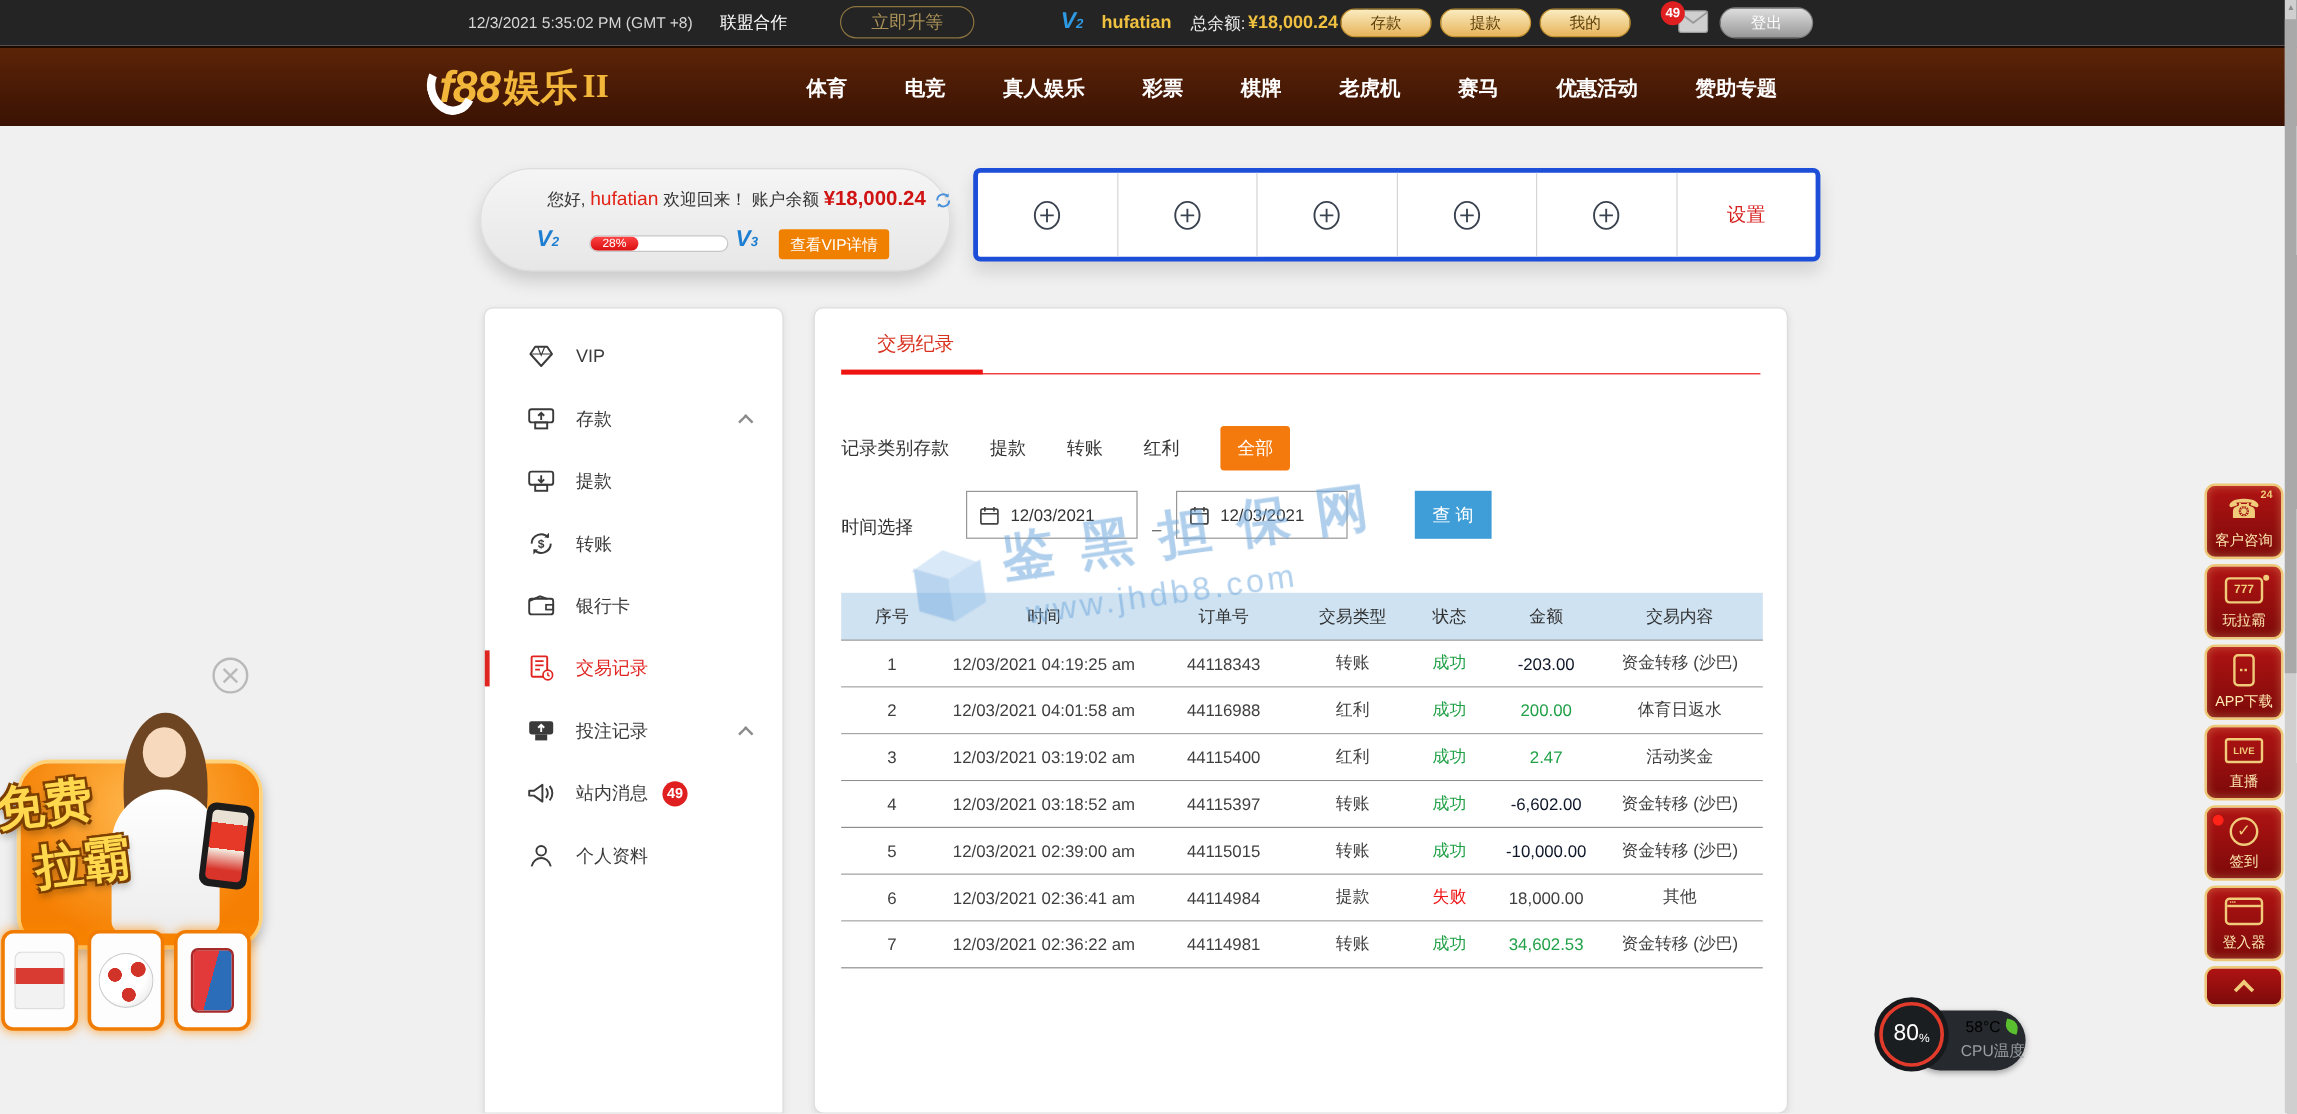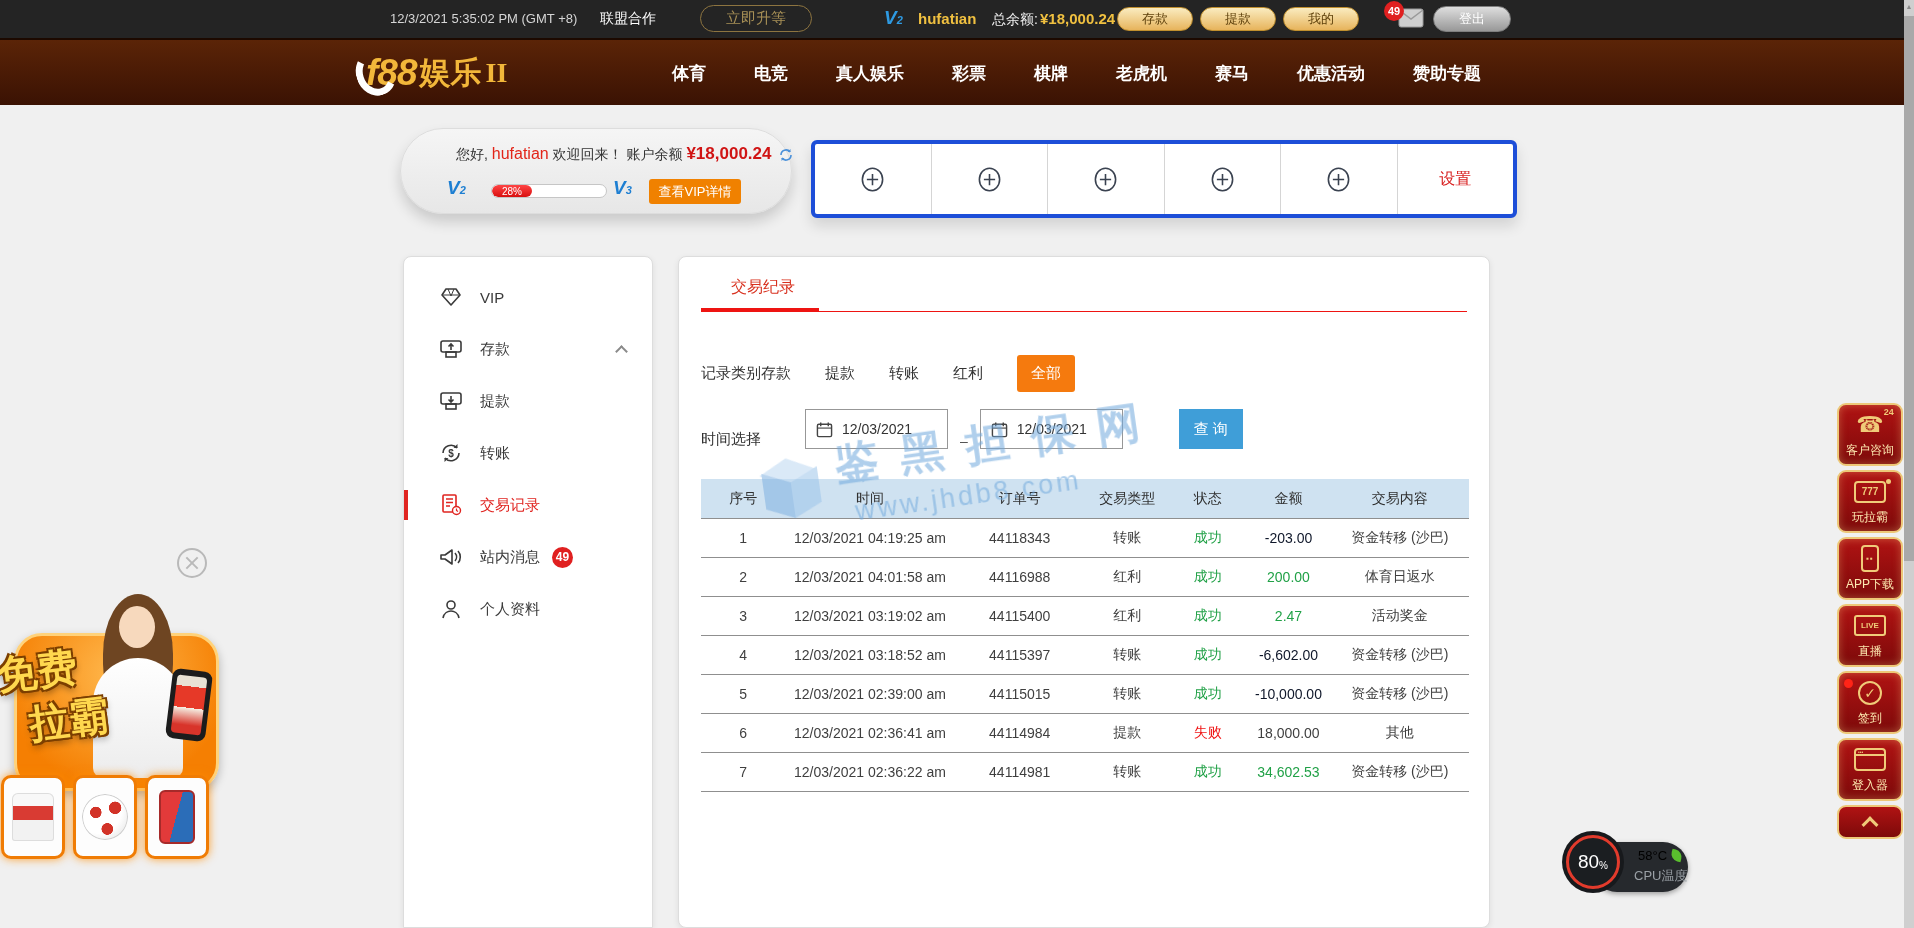--- a/index.html
+++ b/index.html
@@ -27,21 +27,21 @@
   .navbar{position:absolute;left:0;top:38px;width:1914px;height:67px;background:linear-gradient(180deg,#5b2407 0%,#491a05 55%,#3a1203 100%);border-top:2px solid #1c0900;z-index:19;}
   .logo{position:absolute;left:356px;top:6px;height:54px;display:flex;align-items:center;cursor:pointer;}
   .logo-swoosh{width:40px;height:46px;border:7px solid transparent;border-left-color:#fff;border-bottom-color:#fff;border-radius:50%;transform:rotate(-18deg);margin-right:-30px;}
   .logo-mark{font-size:37px;font-weight:bold;font-style:italic;color:#f2b73a;letter-spacing:-1px;}
   .logo-name{font-size:31px;font-weight:bold;color:#f2b73a;margin-left:3px;}
   .logo-suffix{font-size:28px;font-weight:bold;color:#f2b73a;margin-left:4px;font-family:"Liberation Serif","DejaVu Serif",serif;}
   .nav-items{position:absolute;left:648px;top:0;height:67px;display:flex;align-items:center;}
   .nav-item{padding:0 24px;font-size:17px;font-weight:bold;color:#fff;cursor:pointer;white-space:nowrap;}
 
   
-  .user-pill{position:absolute;left:400px;top:128px;width:392px;height:86px;border-radius:43px;background:linear-gradient(180deg,#f5f5f5,#e7e7e7);border:1px solid #ddd;box-shadow:0 8px 14px rgba(0,0,0,.16);z-index:10;}
+  .user-pill{position:absolute;left:400px;top:140px;width:392px;height:86px;border-radius:43px;background:linear-gradient(180deg,#f5f5f5,#e7e7e7);border:1px solid #ddd;box-shadow:0 8px 14px rgba(0,0,0,.16);z-index:10;}
   .greet{position:absolute;left:55px;top:15px;font-size:14px;color:#333;white-space:nowrap;}
   .greet .uname{color:#e22418;font-size:16px;}
   .greet .bal{color:#d01414;font-size:17px;font-weight:bold;}
   .greet .mini-refresh{display:inline-block;vertical-align:-3px;margin-left:4px;cursor:pointer;}
   .vp-v2{position:absolute;left:46px;top:48px;color:#1e7fd2;}
   .vp-v3{position:absolute;left:212px;top:48px;color:#1e7fd2;}
   .vp-bar{position:absolute;left:90px;top:55px;width:116px;height:14px;background:#fff;border:1px solid #c6c6c6;border-radius:8px;overflow:hidden;}
   .vp-fill{width:40px;height:100%;background:linear-gradient(180deg,#f44,#d80f0f);border-radius:8px;color:#fff;font-size:10px;text-align:center;line-height:13px;}
   .vip-detail-btn{position:absolute;left:248px;top:50px;width:92px;height:25px;background:#f08100;border:none;border-radius:3px;color:#fff;font-size:13px;cursor:pointer;}
 
@@ -70,21 +70,21 @@
   .filter-opt{font-size:15px;color:#333;margin-right:34px;cursor:pointer;}
   .filter-opt.selected{background:#f57a0e;color:#fff;padding:9px 14px;border-radius:3px;margin-right:0;}
   .date-row{position:absolute;left:22px;top:152px;height:40px;display:flex;align-items:flex-end;}
   .date-label{font-size:15px;color:#333;margin-right:44px;}
   .date-box{width:143px;height:40px;border:1px solid #979797;background:#fff;display:flex;align-items:center;padding:0 10px;gap:9px;cursor:pointer;}
   .date-box span{font-size:14px;color:#333;}
   .range-sep{margin:0 12px;color:#555;font-size:14px;}
   .search-btn{margin-left:56px;width:64px;height:40px;background:#3f9ed8;border:none;color:#fff;font-size:15px;cursor:pointer;}
   .tablezone{position:absolute;left:22px;top:222px;width:768px;}
   .trow{display:flex;align-items:center;height:39px;border-bottom:1px solid #8f8f8f;background:#fff;}
-  .trow.thead{height:40px;background:#cfe2f1;border-bottom:1px solid #8f8f8f;}
+  .trow.thead{height:40px;background:#cfe2f1;border-bottom:1px solid #8f8f8f;margin-top:15px;}
   .tcell{text-align:center;font-size:14px;color:#3f3f3f;overflow:hidden;white-space:nowrap;}
   .thead .tcell{color:#303030;}
   .c0{width:11%;} .c1{width:22%;} .c2{width:17%;} .c3{width:11%;} .c4{width:10%;} .c5{width:11%;} .c6{width:18%;}
   [data-kind="ok"]{color:#21a147;}
   [data-kind="fail"]{color:#f01515;}
   [data-kind="neg"]{color:#0f172a;}
   [data-kind="pos"]{color:#21a147;}
   [data-kind="plain"]{color:#3f3f3f;}
 
   
@@ -302,31 +302,52 @@
         <svg width="26" height="26" viewBox="0 0 26 26">
             <path d="M5 13a8 8 0 0 1 14-5" fill="none" stroke="#3a3a3a" stroke-width="1.6"></path>
             <path d="M21 13a8 8 0 0 1-14 5" fill="none" stroke="#3a3a3a" stroke-width="1.6"></path>
             <path d="M19.5 4v4h-4z" fill="#3a3a3a"></path>
             <path d="M6.5 22v-4h4z" fill="#3a3a3a"></path>
             <text x="13" y="17" font-size="10" text-anchor="middle" fill="#3a3a3a" font-weight="bold">$</text>
           </svg>
       </span>
       <span class="si-label">转账</span>
     </div>
+    <div class="side-item">
+      <span class="si-icon">
+        <svg width="26" height="26" viewBox="0 0 26 26">
+            <rect x="3" y="7" width="20" height="13" rx="2" fill="none" stroke="#3a3a3a" stroke-width="1.6"></rect>
+            <path d="M3 9l9-4 6 2" fill="none" stroke="#3a3a3a" stroke-width="1.6"></path>
+            <rect x="17" y="12" width="6" height="4" fill="none" stroke="#3a3a3a" stroke-width="1.4"></rect>
+          </svg>
+      </span>
+      <span class="si-label">银行卡</span>
+    </div>
     <div class="side-item active">
       <span class="si-bar"></span>
       <span class="si-icon">
         <svg width="26" height="26" viewBox="0 0 26 26">
             <rect x="5" y="3" width="13" height="17" rx="1" fill="none" stroke="#e02420" stroke-width="1.6"></rect>
             <path d="M8 7h7M8 10.5h7M8 14h4" stroke="#e02420" stroke-width="1.4"></path>
             <circle cx="18.5" cy="18.5" r="4" fill="#fff" stroke="#e02420" stroke-width="1.4"></circle>
             <path d="M18.5 16.5v2l1.5 1" fill="none" stroke="#e02420" stroke-width="1.2"></path>
           </svg>
       </span>
       <span class="si-label">交易记录</span>
+    </div>
+    <div class="side-item">
+      <span class="si-icon">
+        <svg width="26" height="26" viewBox="0 0 26 26">
+            <rect x="3" y="5" width="20" height="11" rx="2" fill="#3a3a3a"></rect>
+            <path d="M13 8v6M10.5 10.5L13 8l2.5 2.5" fill="none" stroke="#fff" stroke-width="1.6"></path>
+            <rect x="8" y="16" width="10" height="5" fill="#3a3a3a"></rect>
+          </svg>
+      </span>
+      <span class="si-label">投注记录</span>
+      <span class="si-chevron"></span>
     </div>
     <div class="side-item">
       <span class="si-icon">
         <svg width="26" height="26" viewBox="0 0 26 26">
             <path d="M3 11v4h4l7 5V6l-7 5z" fill="none" stroke="#3a3a3a" stroke-width="1.6" stroke-linejoin="round"></path>
             <path d="M17 9a6 6 0 0 1 0 8M20 7a9 9 0 0 1 0 12" fill="none" stroke="#3a3a3a" stroke-width="1.6"></path>
           </svg>
       </span>
       <span class="si-label">站内消息</span>
       <span class="si-badge">49</span>

